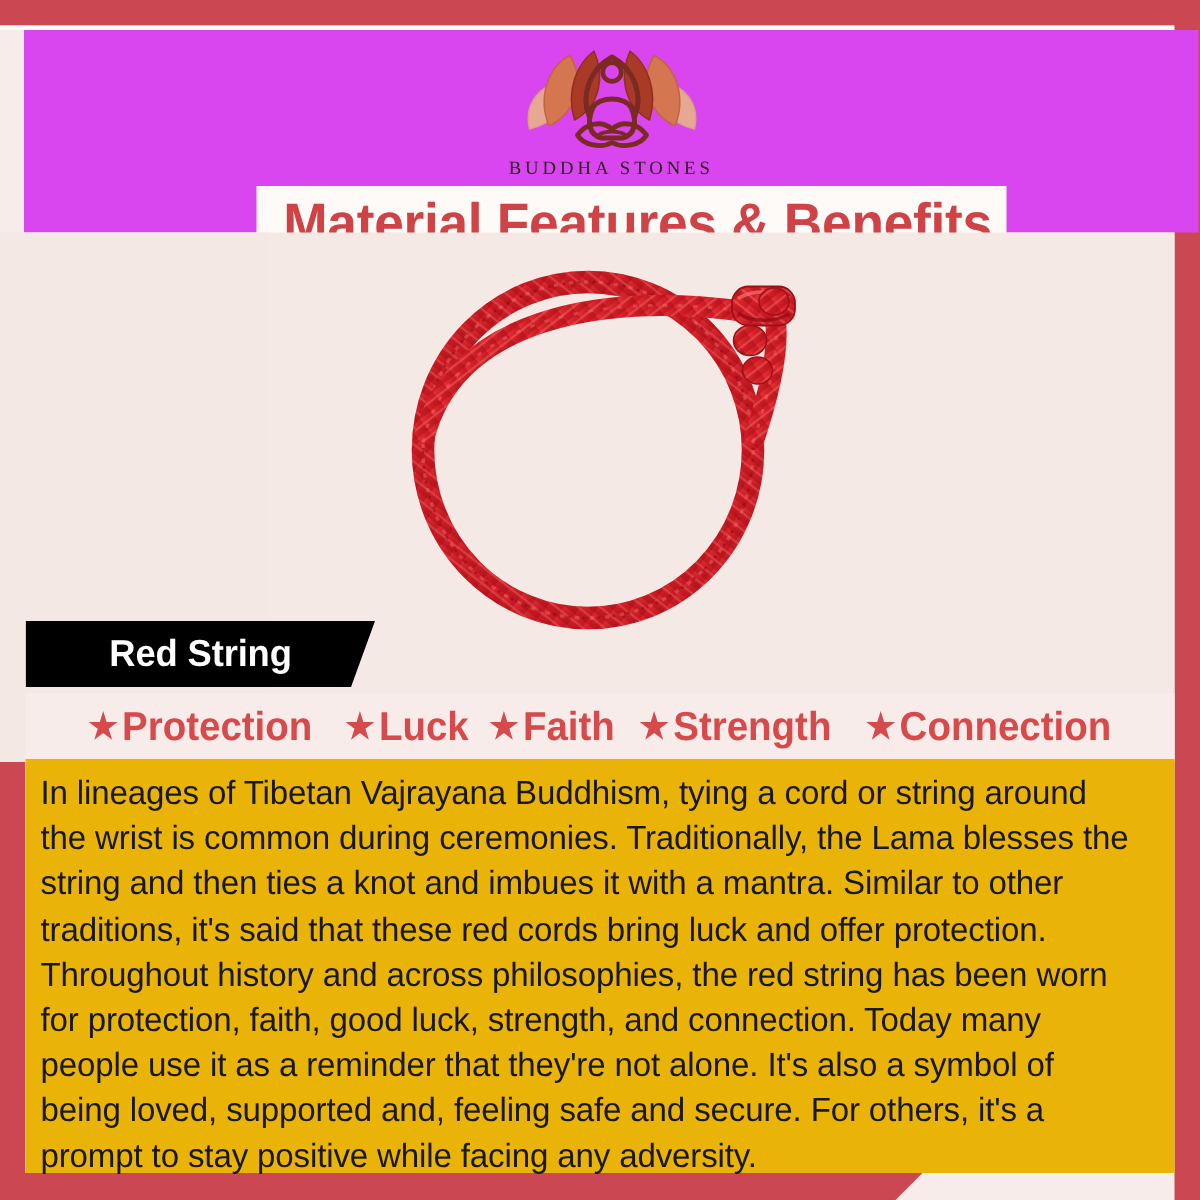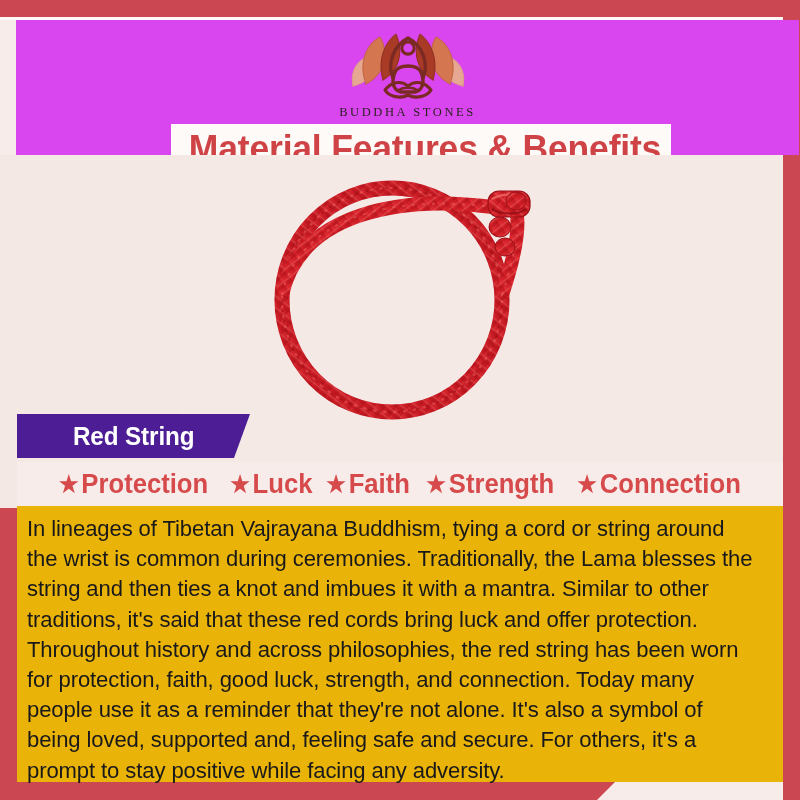--- a/index.html
+++ b/index.html
@@ -120,21 +120,21 @@
   .bracelet-svg {
     position: absolute;
     left: 0; top: 0;
   }
 
   
   .ribbon {
     position: absolute;
     left: 17px; top: 414px;
     width: 233px; height: 44px;
-    background: #4c1d95;
+    background: #000000;
     clip-path: polygon(0 0, 100% 0, calc(100% - 16px) 100%, 0 100%);
     display: flex;
     align-items: center;
   }
   .ribbon-text {
     margin-left: 54px;
     color: #ffffff;
     font-family: "Liberation Sans Narrow", "Liberation Sans", sans-serif;
     font-weight: bold;
     font-size: 25px;

